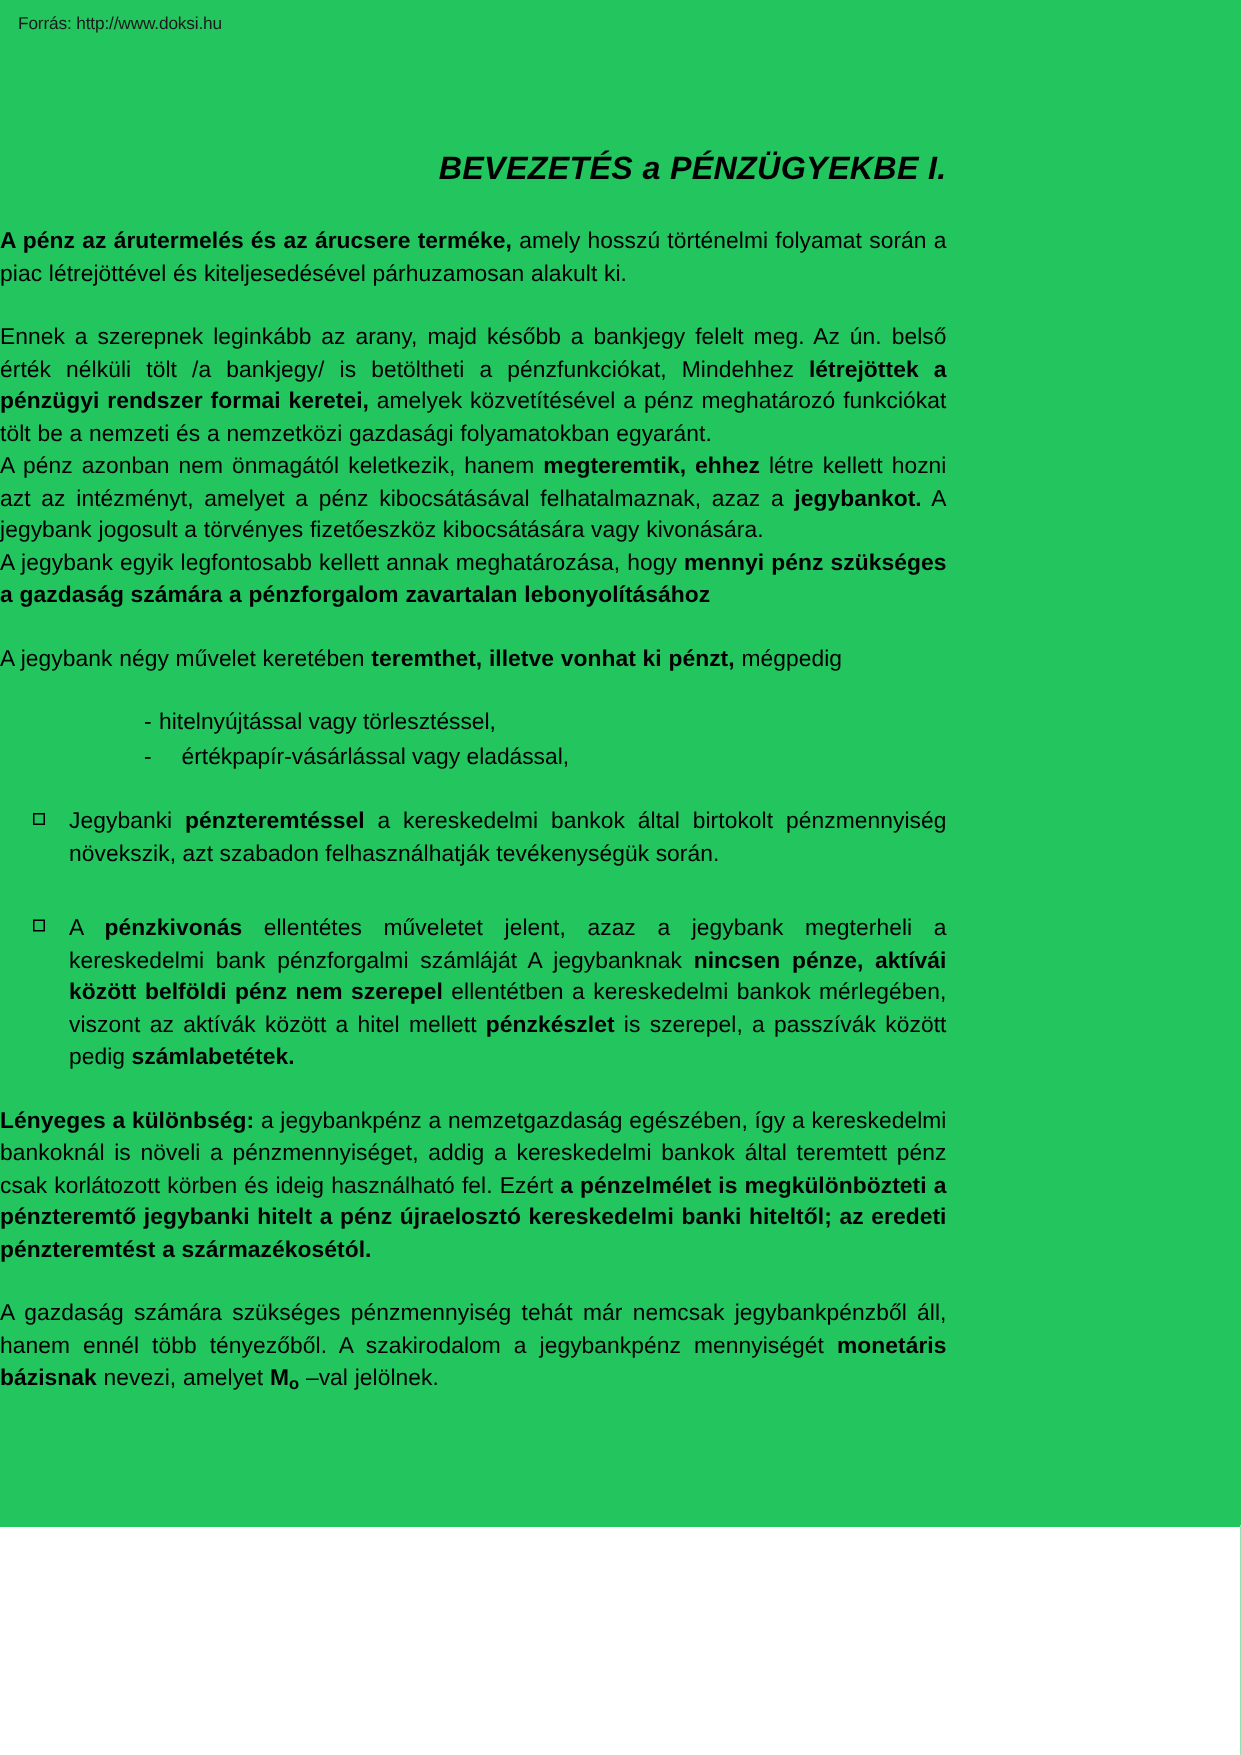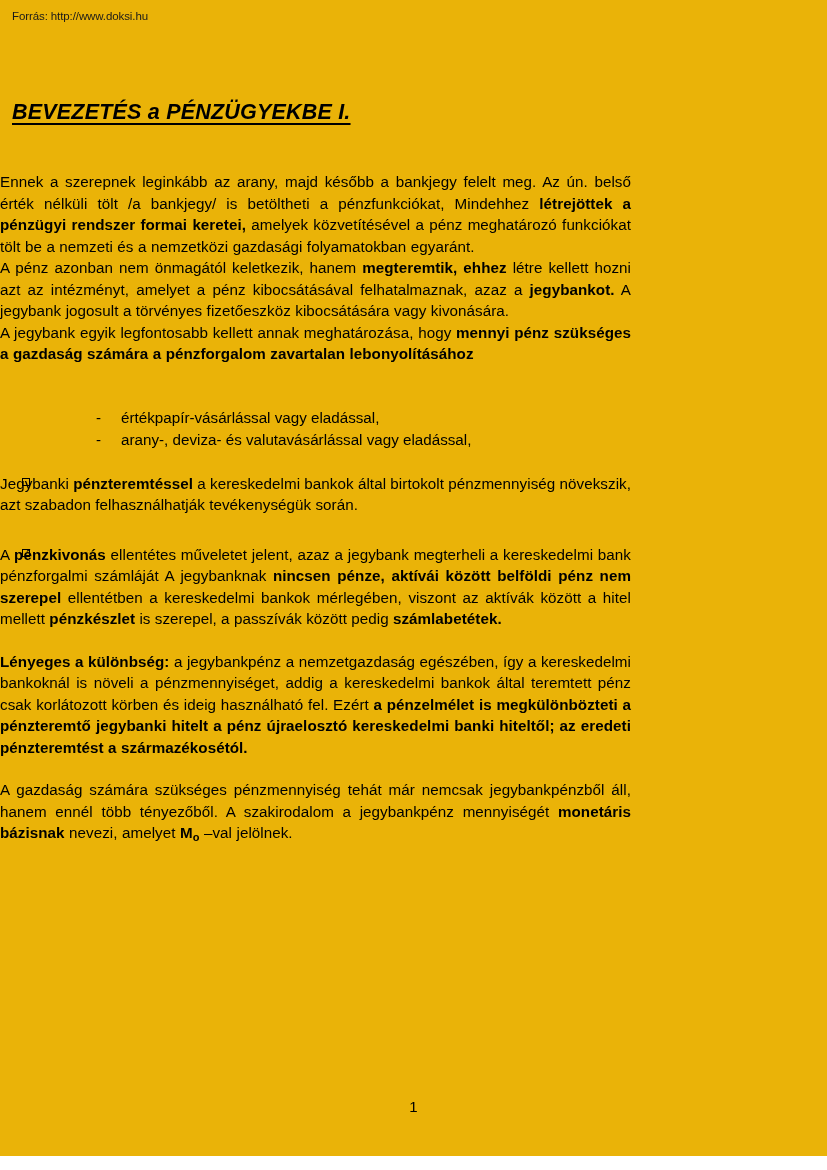--- a/index.html
+++ b/index.html
@@ -8,55 +8,54 @@
     padding: 0;
     background: #ffffff;
   }
   body {
     font-family: "Liberation Sans", sans-serif;
     color: #000000;
   }
   .page {
     position: relative;
     width: 827px;
-    height: 1156px;
+    height: 1018px;
     margin: 0 auto;
-    background: #eab308;
+    background: #22c55e;
     overflow: hidden;
     box-sizing: border-box;
   }
 
   
   .source-header {
     position: absolute;
     left: 12px;
     top: 10px;
     font-family: "Liberation Sans", sans-serif;
     font-size: 11.5px;
     line-height: 13px;
     color: #1a1a1a;
     letter-spacing: -0.1px;
     white-space: nowrap;
   }
 
   .doc-title {
     margin: 0;
     padding: 0;
-    text-align: left;
+    text-align: right;
     font-family: "Liberation Sans", sans-serif;
     font-weight: bold;
     font-style: italic;
     font-size: 21.5px;
     line-height: 26px;
-    text-decoration: underline;
     text-underline-offset: 4px;
     letter-spacing: 0.2px;
     position: absolute;
     top: 99px;
-    left: 12px;
+    left: 0;
     width: 631px;
   }
 
   .flow {
     position: absolute;
     top: 150px;
     left: 0;
     width: 631px;
   }
 
@@ -93,20 +92,21 @@
   .dash-list li.loose .dash-gap { display: inline-block; width: 20px; }
 
   
   .bullet-list {
     margin: 0;
     padding: 0;
     list-style: none;
   }
   .bullet-item {
     position: relative;
+    padding-left: 46px;
     text-align: justify;
     font-size: 15.2px;
     line-height: 21.5px;
     letter-spacing: 0.05px;
   }
   .bullet-item + .bullet-item {
     margin-top: 28px;
   }
   .bullet-marker {
     position: absolute;
@@ -142,37 +142,39 @@
 <body>
 
 <div class="page">
 
   <div class="source-header">Forrás: http://www.doksi.hu</div>
 
   <h1 class="doc-title">BEVEZETÉS a PÉNZÜGYEKBE I.</h1>
 
   <div class="flow">
 
+    <p class="para"><b>A pénz az árutermelés és az árucsere terméke,</b><span> amely hosszú történelmi folyamat során a piac létrejöttével és kiteljesedésével párhuzamosan alakult ki.</span></p>
 
     <div class="gap-lg"></div>
 
     <p class="para"><span>Ennek a szerepnek leginkább az arany, majd később a bankjegy felelt meg. Az ún. belső érték nélküli tölt /a bankjegy/ is betöltheti a pénzfunkciókat, Mindehhez </span><b>létrejöttek a pénzügyi rendszer formai keretei,</b><span> amelyek közvetítésével a pénz meghatározó funkciókat tölt be a nemzeti és a nemzetközi gazdasági folyamatokban egyaránt.</span></p>
 
     <p class="para"><span>A pénz azonban nem önmagától keletkezik, hanem </span><b>megteremtik, ehhez</b><span> létre kellett hozni azt az intézményt, amelyet a pénz kibocsátásával felhatalmaznak, azaz a </span><b>jegybankot.</b><span> A jegybank jogosult a törvényes fizetőeszköz kibocsátására vagy kivonására.</span></p>
 
     <p class="para"><span>A jegybank egyik legfontosabb kellett annak meghatározása, hogy </span><b>mennyi pénz szükséges a gazdaság számára a pénzforgalom zavartalan lebonyolításához</b></p>
 
     <div class="gap-lg"></div>
 
+    <p class="para"><span>A jegybank négy művelet keretében </span><b>teremthet, illetve vonhat ki pénzt,</b><span> mégpedig</span></p>
 
     <div class="gap-lg"></div>
 
     <ul class="dash-list">
+      <li class="tight"><span class="dash-mark">-</span><span class="dash-gap"></span><span>hitelnyújtással vagy törlesztéssel,</span></li>
       <li class="loose"><span class="dash-mark">-</span><span class="dash-gap"></span><span>értékpapír-vásárlással vagy eladással,</span></li>
-      <li class="loose"><span class="dash-mark">-</span><span class="dash-gap"></span><span>arany-, deviza- és valutavásárlással vagy eladással,</span></li>
     </ul>
 
     <div class="gap-lg"></div>
 
     <ul class="bullet-list">
 
       <li class="bullet-item">
         <span class="bullet-marker"></span><span>Jegybanki </span><b>pénzteremtéssel</b><span> a kereskedelmi bankok által birtokolt pénzmennyiség növekszik, azt szabadon felhasználhatják tevékenységük során.</span>
       </li>
 

